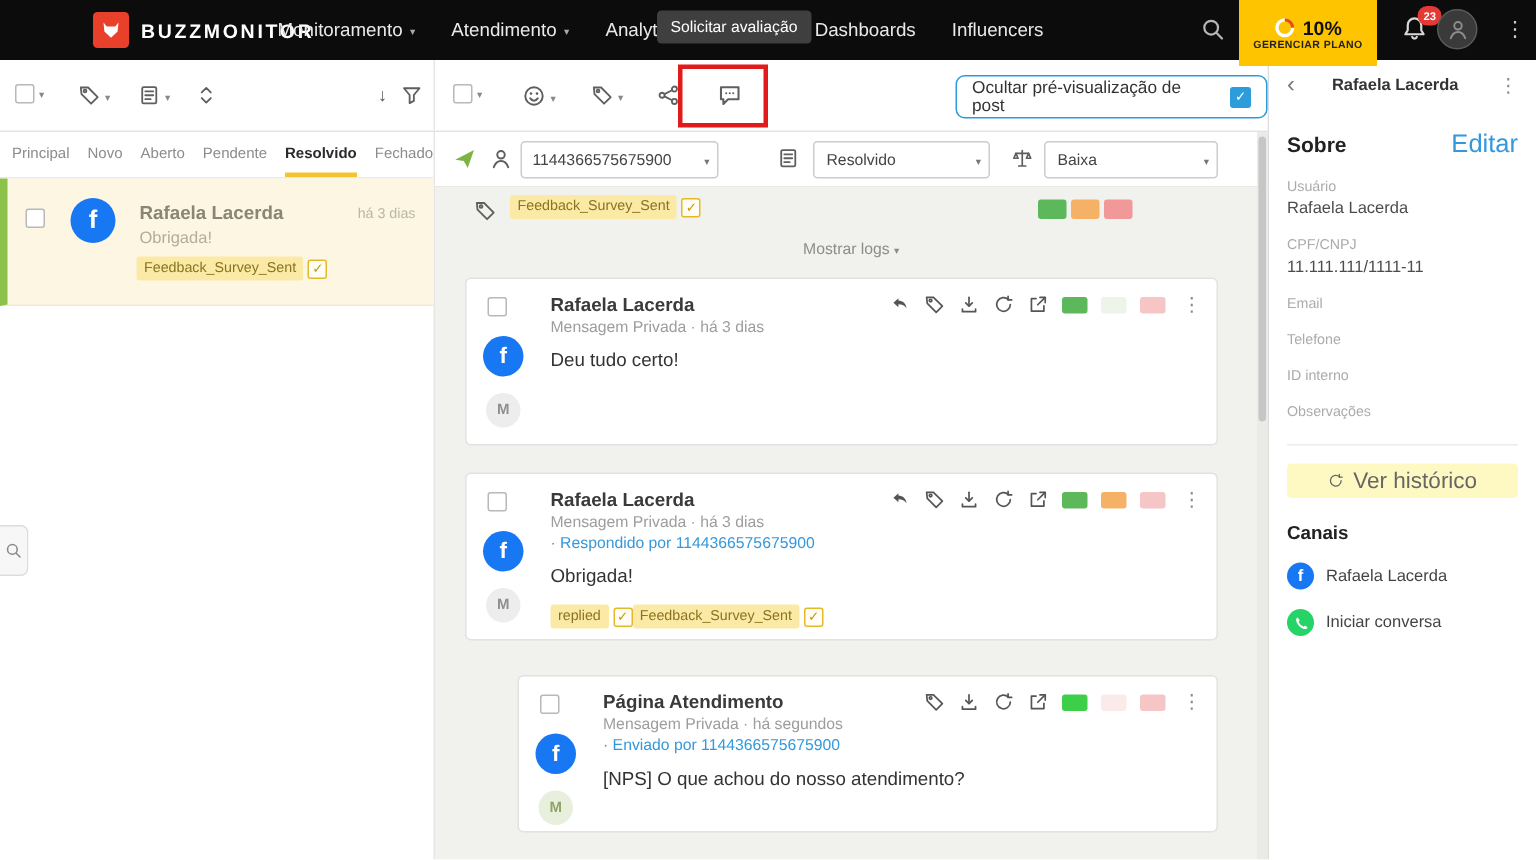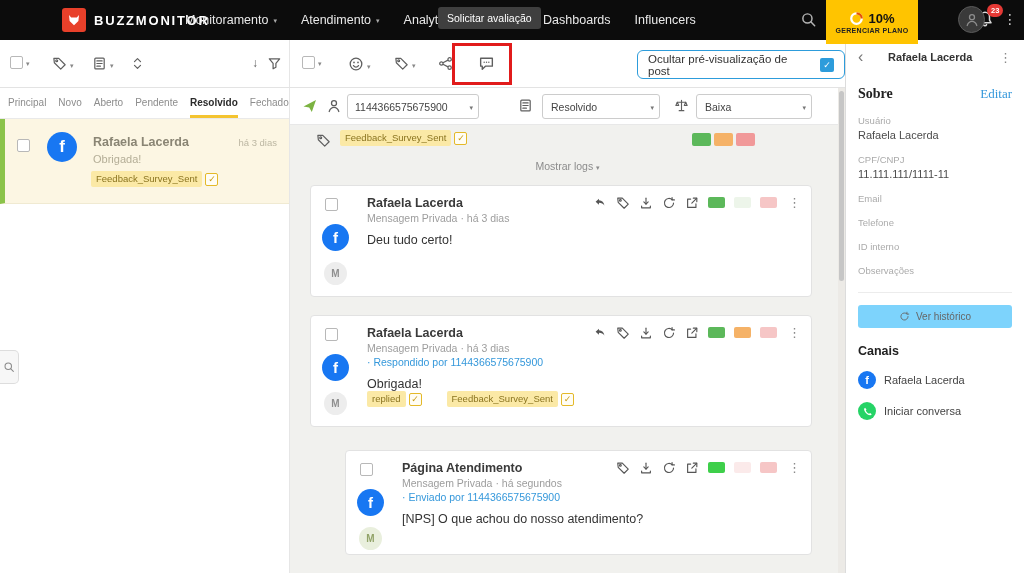--- a/index.html
+++ b/index.html
@@ -14,21 +14,21 @@
   .logo-text{color:#fff;font-size:13px;font-weight:bold;letter-spacing:1.8px;}
   .nav{position:absolute;left:185px;top:0;height:40px;display:flex;align-items:center;gap:24px;}
   .nav-item{color:#e9e9e9;font-size:12.5px;display:flex;gap:5px;align-items:center;cursor:pointer;white-space:nowrap;}
   .nav-caret{font-size:7px;color:#aaa;padding-top:2px;}
   .nav-frag{margin-left:36px;margin-right:-10px;}
   .topbar-search{position:absolute;left:800px;top:11px;color:#b5b5b5;cursor:pointer;}
   .plan-box{position:absolute;left:826px;top:0;width:92px;height:44px;background:#ffc400;display:flex;flex-direction:column;align-items:center;justify-content:center;gap:1px;z-index:40;cursor:pointer;}
   .plan-top{display:flex;align-items:center;gap:4px;}
   .plan-pct{font-size:13px;font-weight:bold;color:#111;}
   .plan-cta{font-size:7px;font-weight:bold;color:#222;letter-spacing:.3px;}
-  .bell-wrap{position:absolute;left:976px;top:10px;color:#d8d8d8;cursor:pointer;}
+  .bell-wrap{position:absolute;left:934px;top:10px;color:#d8d8d8;cursor:pointer;}
   .badge{position:absolute;left:11px;top:-6px;background:#e53935;color:#fff;font-size:7.5px;border-radius:8px;padding:2px 4px;font-weight:bold;}
   .avatar{position:absolute;left:958px;top:6px;width:27px;height:27px;border-radius:50%;background:#3a3a3a;border:1px solid #5a5a5a;display:flex;align-items:center;justify-content:center;color:#8d8d8d;cursor:pointer;}
   .top-dots{position:absolute;left:1003px;top:11px;color:#cfcfcf;font-size:14px;cursor:pointer;}
   .tooltip{position:absolute;left:438px;top:7px;background:#3f3f3f;color:#fff;font-size:10.5px;padding:5px 9px;border-radius:3px;z-index:60;white-space:nowrap;}
   
   .toolbar{position:absolute;left:0;top:40px;width:845px;height:48px;background:#fff;border-bottom:1px solid #e3e3e3;z-index:10;}
   .tool-left{position:absolute;left:0;top:0;width:290px;height:47px;border-right:1px solid #e6e6e6;}
   .tool-mid{position:absolute;left:290px;top:0;width:555px;height:47px;}
   .combo{position:absolute;top:16px;display:flex;align-items:flex-end;gap:3px;color:#5f5f5f;cursor:pointer;}
   .ccaret{font-size:7px;color:#888;line-height:1;padding-bottom:2px;}
@@ -77,39 +77,39 @@
   .card{position:absolute;background:#fff;border:1px solid #e2e2e2;border-radius:4px;}
   .card-cb{position:absolute;left:14px;top:12px;}
   .card-fb{position:absolute !important;left:11px;top:38px;width:27px;height:27px;font-size:15px;}
   .m-av{position:absolute;left:13px;top:76px;width:23px;height:23px;border-radius:50%;background:#ededed;color:#8f8f8f;font-size:10px;font-weight:bold;display:flex;align-items:center;justify-content:center;}
   .card.c3 .m-av{background:#e9efdd;color:#91a368;}
   .card-body{padding:10px 205px 10px 56px;}
   .card-author{font-size:12.5px;font-weight:bold;color:#3a3a3a;}
   .card-meta{font-size:10.5px;color:#9d9d9d;margin-top:2px;}
   .card-reply{font-size:10.5px;color:#3598db;margin-top:2px;cursor:pointer;}
   .card-text{font-size:12.5px;color:#333;margin-top:9px;white-space:nowrap;}
-  .card-tags{display:flex;gap:25px;}
+  .card-tags{display:flex;gap:0;margin-top:12px;}
   .card-icons{position:absolute;right:10px;top:9px;display:flex;align-items:center;gap:9px;color:#555;}
   .card-icons .ic{cursor:pointer;}
   .v-dots{color:#8a8a8a;font-size:13px;margin-left:2px;cursor:pointer;}
   .scroll-track{position:absolute;right:0;top:0;bottom:0;width:7px;background:#eceae6;}
   .scroll-thumb{position:absolute;right:1px;top:3px;width:5px;height:190px;background:#c6c6c6;border-radius:3px;cursor:pointer;}
   
   .profile-col{position:absolute;left:845px;top:40px;width:179px;height:533px;background:#fff;border-left:1px solid #dcdcdc;padding:0 12px;overflow:hidden;}
   .sb-header{height:34px;display:flex;align-items:center;gap:6px;}
   .sb-back{font-size:16px;color:#777;cursor:pointer;}
   .sb-title{flex:1;text-align:center;font-size:11px;font-weight:bold;color:#333;}
-  .sb-about-row{display:flex;justify-content:space-between;align-items:center;margin-top:12px;font-family:Liberation Serif, serif;}
+  .sb-about-row{display:flex;justify-content:space-between;align-items:center;margin-top:12px;}
   .sb-sobre{font-size:14px;font-weight:bold;color:#222;}
-  .sb-edit{font-size:13px;color:#3598db;cursor:pointer;}
+  .sb-edit{font-size:17px;color:#3598db;cursor:pointer;}
   .sb-field{margin-top:13px;}
   .sb-label{font-size:9.5px;color:#ababab;}
   .sb-value{font-size:11px;color:#4c4c4c;margin-top:3px;}
   .sb-div{border-top:1px solid #ececec;margin-top:16px;}
-  .hist-btn{margin-top:12px;width:100%;height:23px;background:#7dd3fc;border:none;border-radius:3px;display:flex;align-items:center;justify-content:center;gap:6px;font-size:10px;color:#666;font-family:inherit;cursor:pointer;}
+  .hist-btn{margin-top:12px;width:100%;height:23px;background:#fef9c3;border:none;border-radius:3px;display:flex;align-items:center;justify-content:center;gap:6px;font-size:15px;color:#666;font-family:inherit;cursor:pointer;}
   .sb-canais{margin-top:16px;font-size:12.5px;font-weight:bold;color:#222;}
   .sb-channel{margin-top:13px;display:flex;align-items:center;gap:8px;cursor:pointer;}
   .fb-av.sm2{width:18px;height:18px;font-size:11px;}
   .wa-av{width:18px;height:18px;border-radius:50%;background:#25d366;display:flex;align-items:center;justify-content:center;color:#fff;}
   .sb-ch-label{font-size:11px;color:#444;}
 </style>
 </head>
 <body>
 
 <svg width="0" height="0" style="position:absolute" aria-hidden="true">

